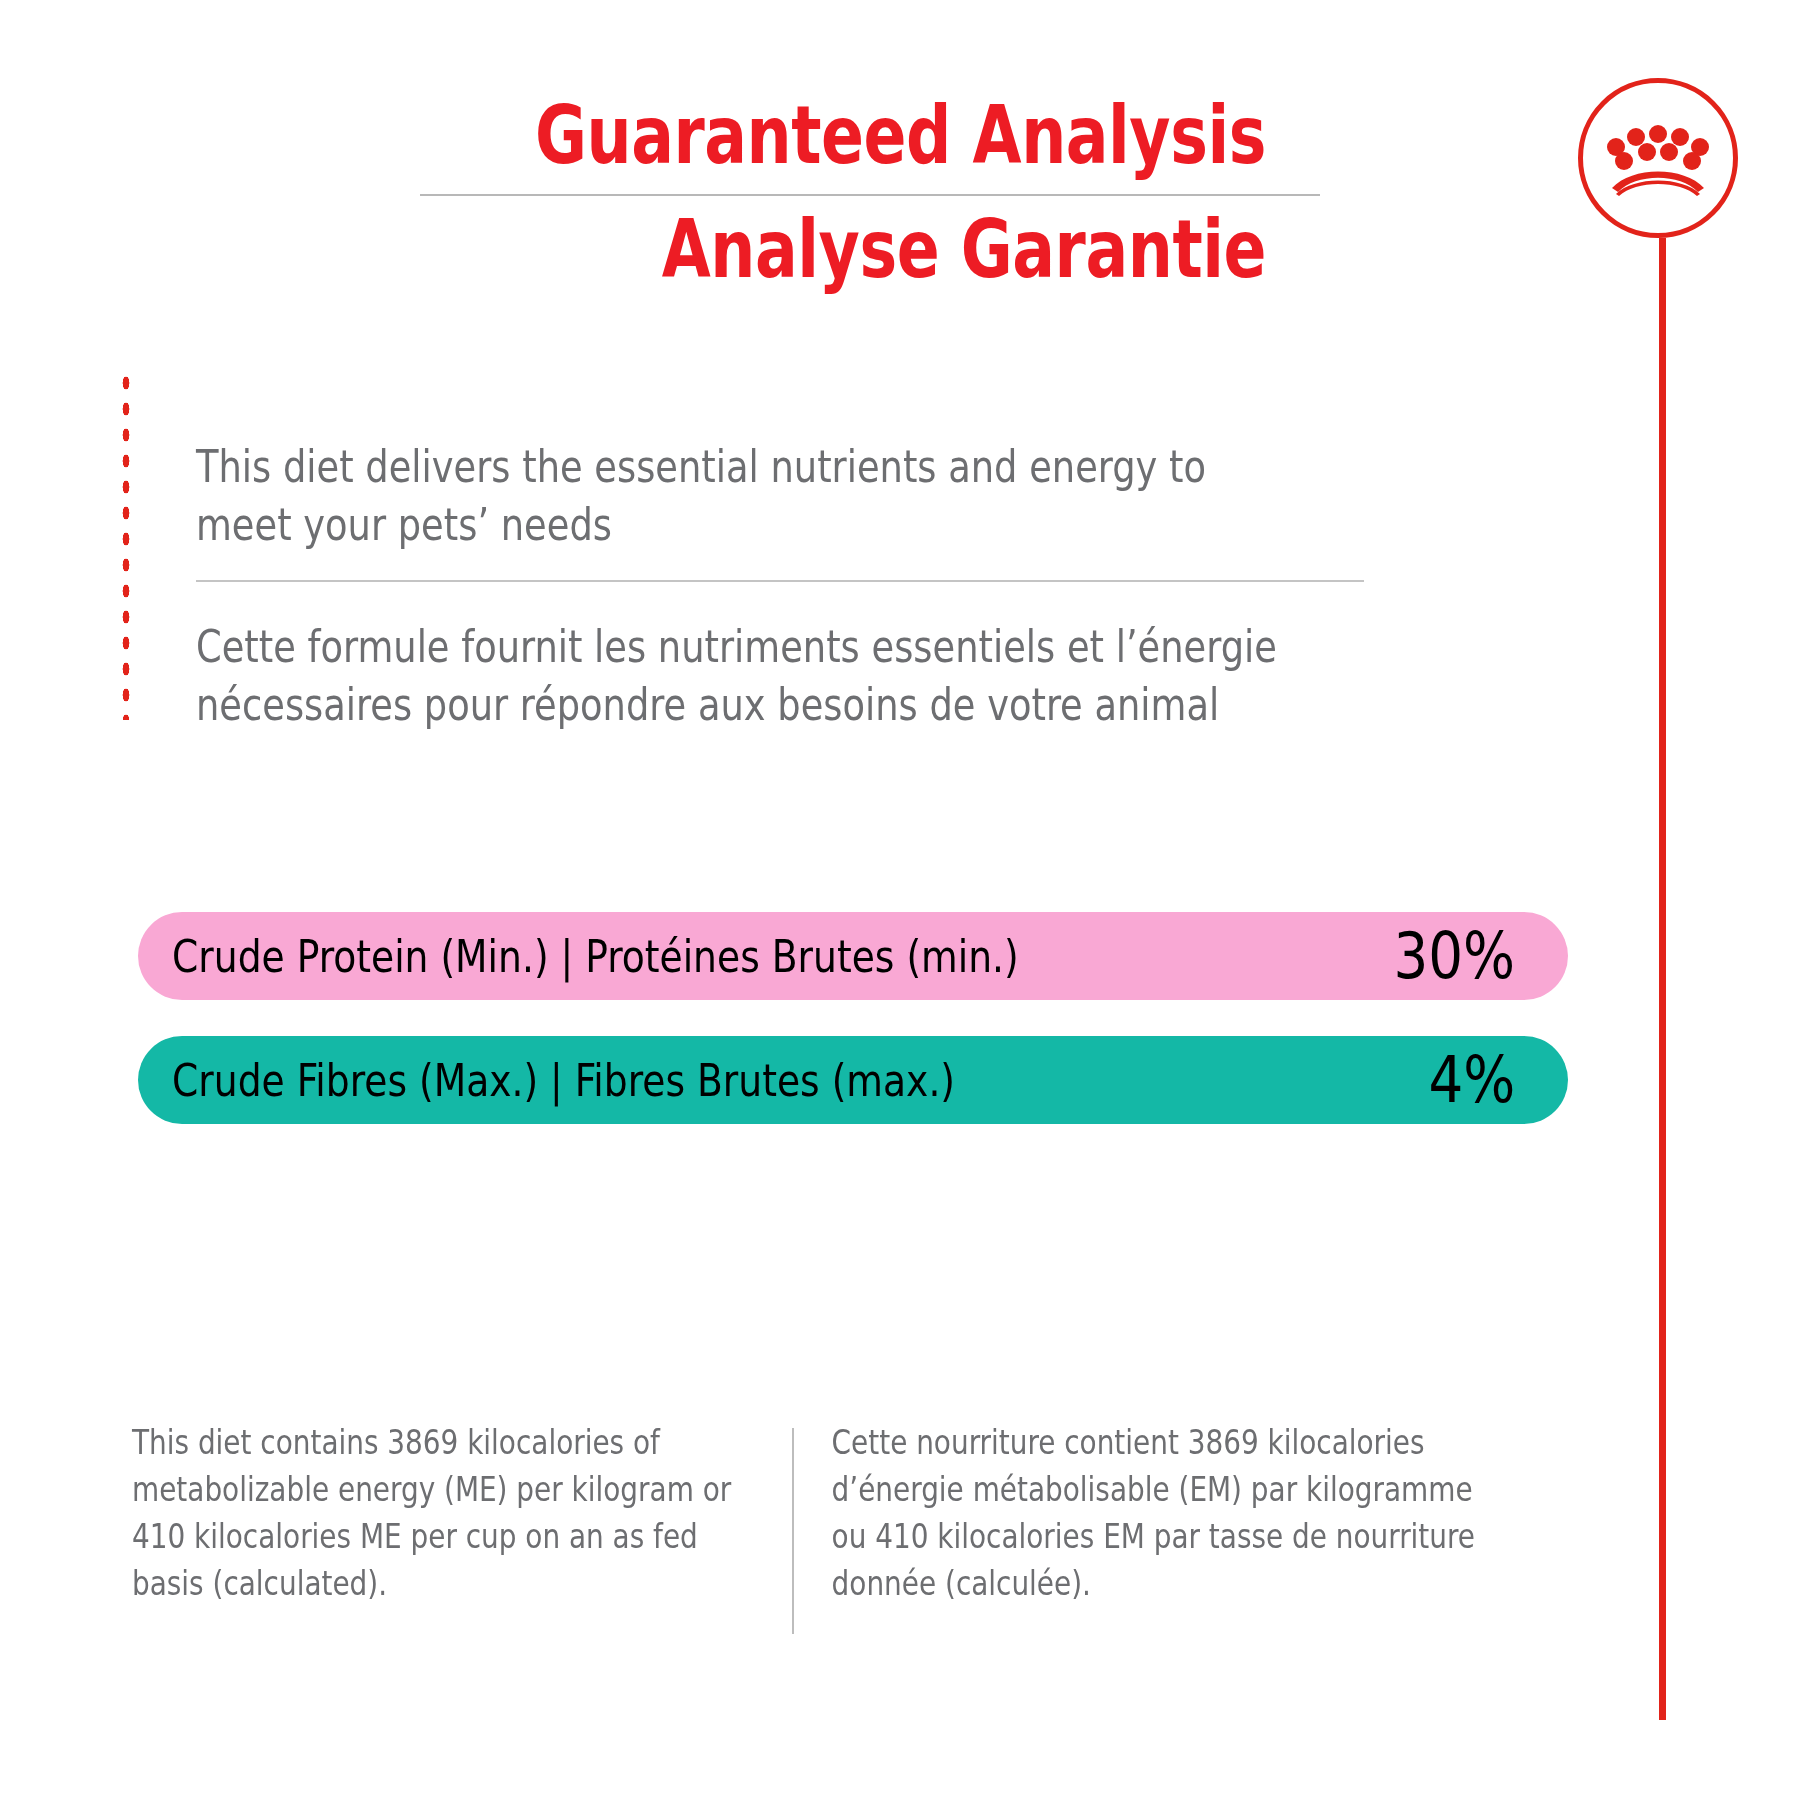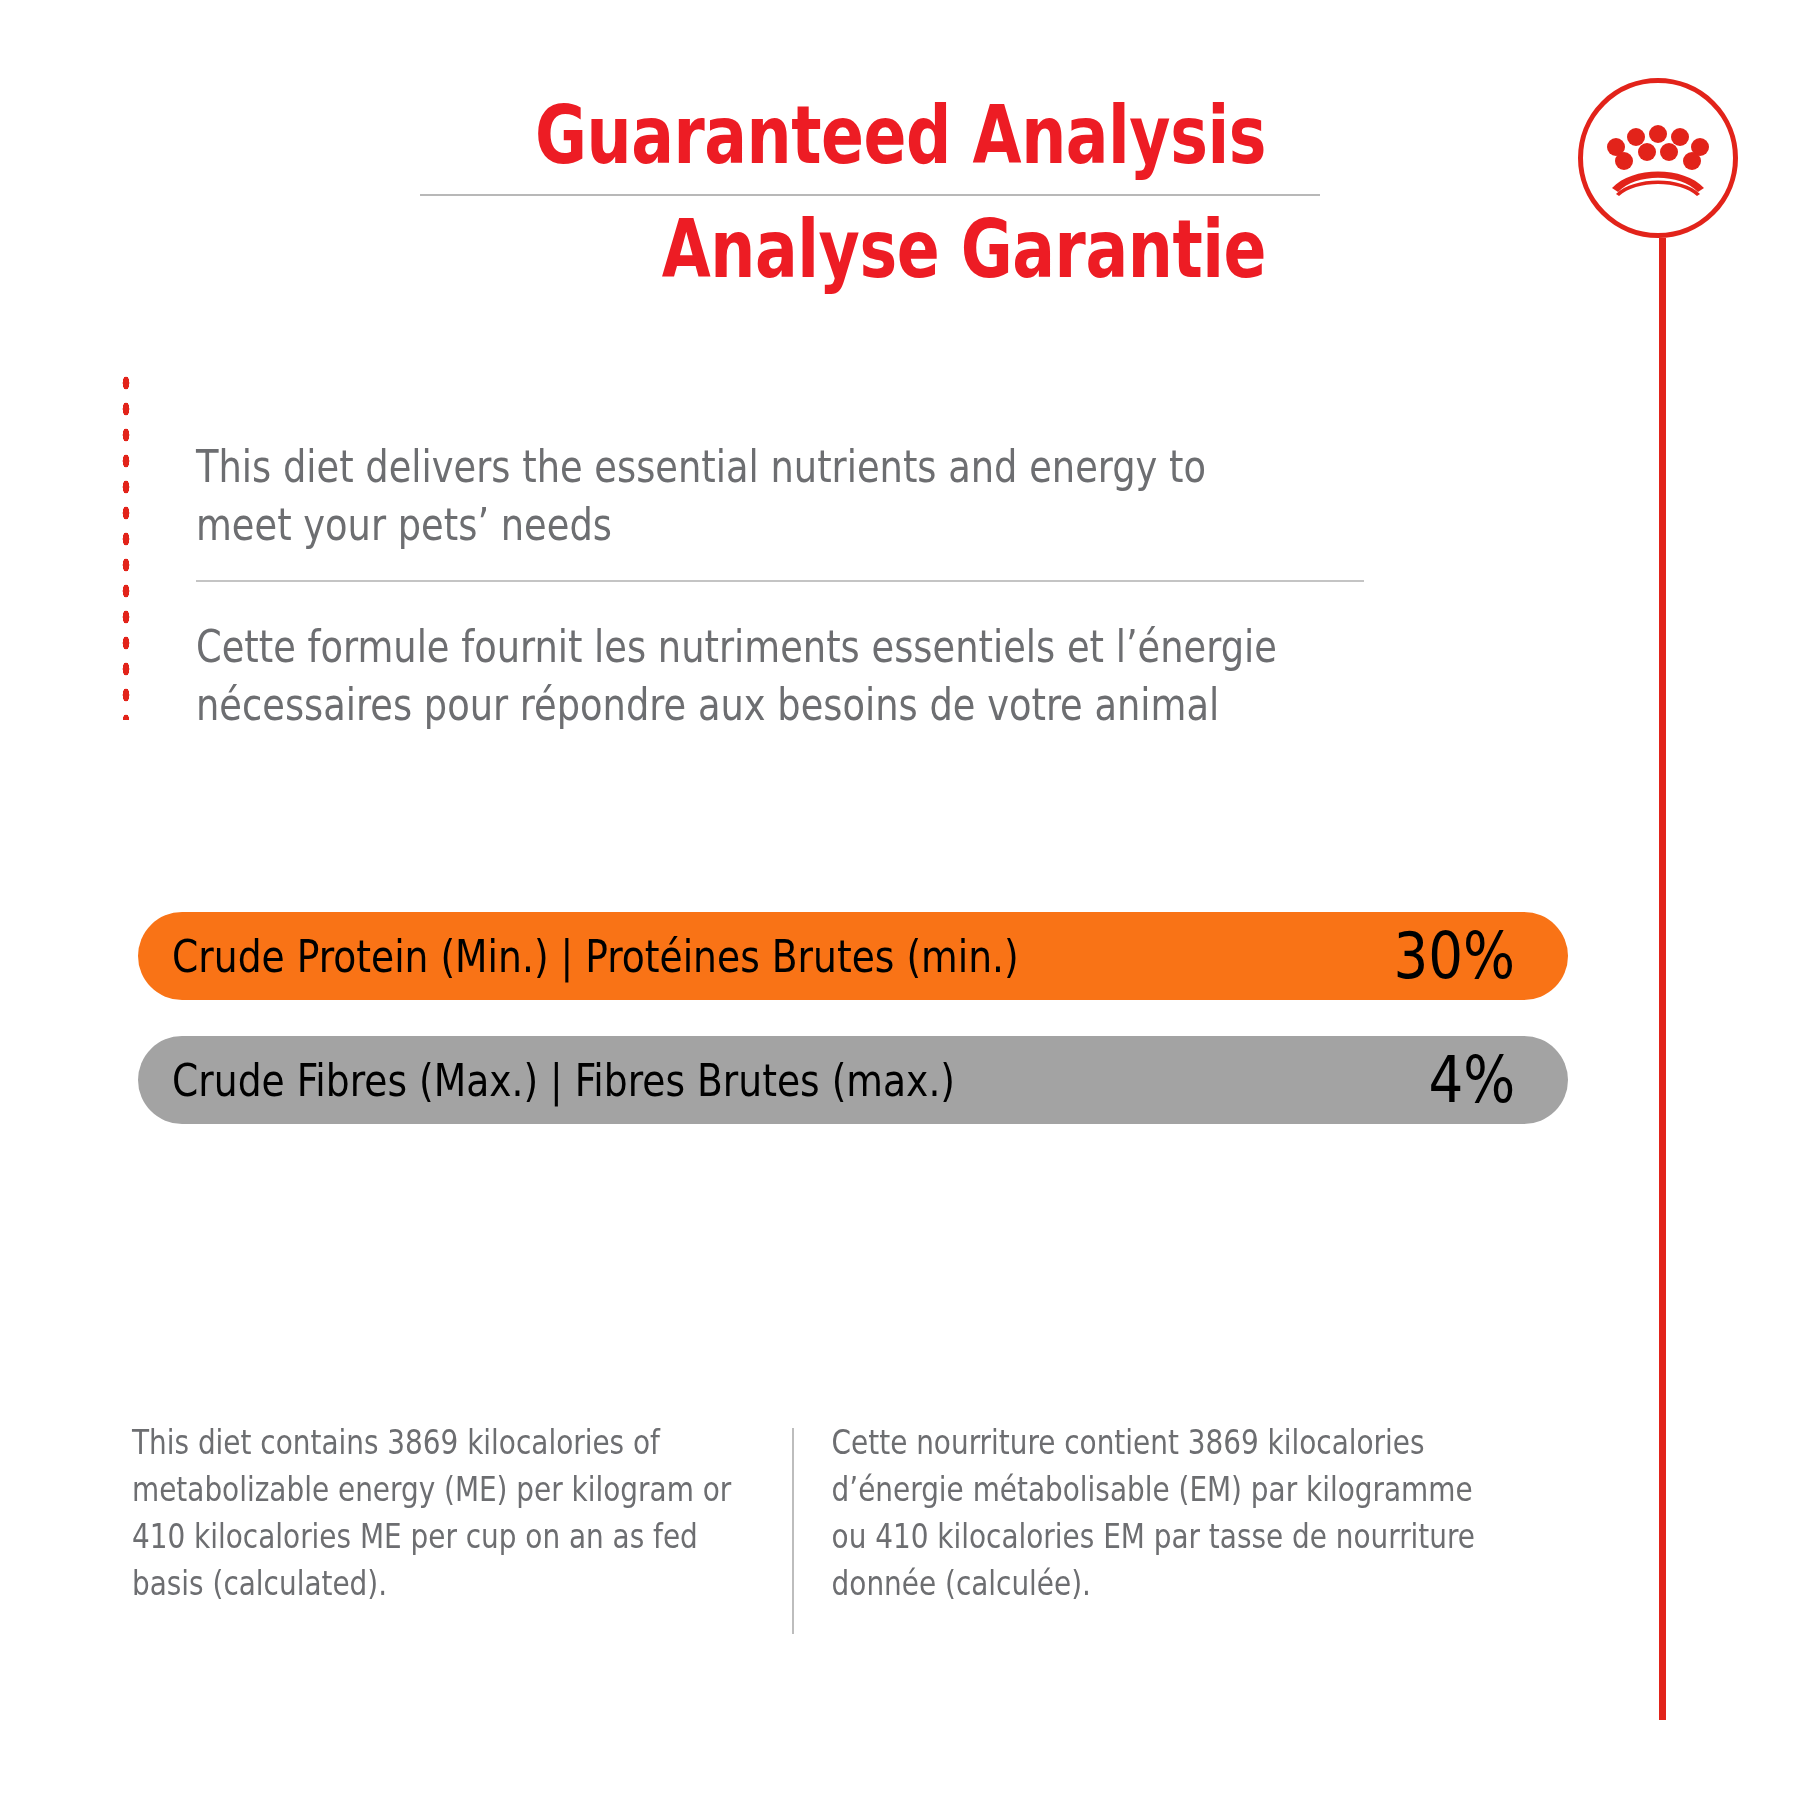--- a/index.html
+++ b/index.html
@@ -128,22 +128,22 @@
   .pill {
     position: relative;
     height: 88px;
     border-radius: 44px;
     margin-bottom: 36px;
     display: flex;
     align-items: center;
     box-sizing: border-box;
     padding: 0 34px 0 34px;
   }
-  .pill.dark  { background: #f97316; }
-  .pill.light { background: #a3a3a3; }
+  .pill.dark  { background: #f9a8d4; }
+  .pill.light { background: #14b8a6; }
   .pill-label {
     color: #000000;
     font-family: "DejaVu Sans Condensed", "Liberation Sans Narrow", "Liberation Sans", sans-serif;
     font-stretch: condensed;
     font-size: 45px;
     line-height: 1;
     white-space: nowrap;
     transform: scaleX(0.93);
     transform-origin: left center;
     flex: 0 0 auto;

